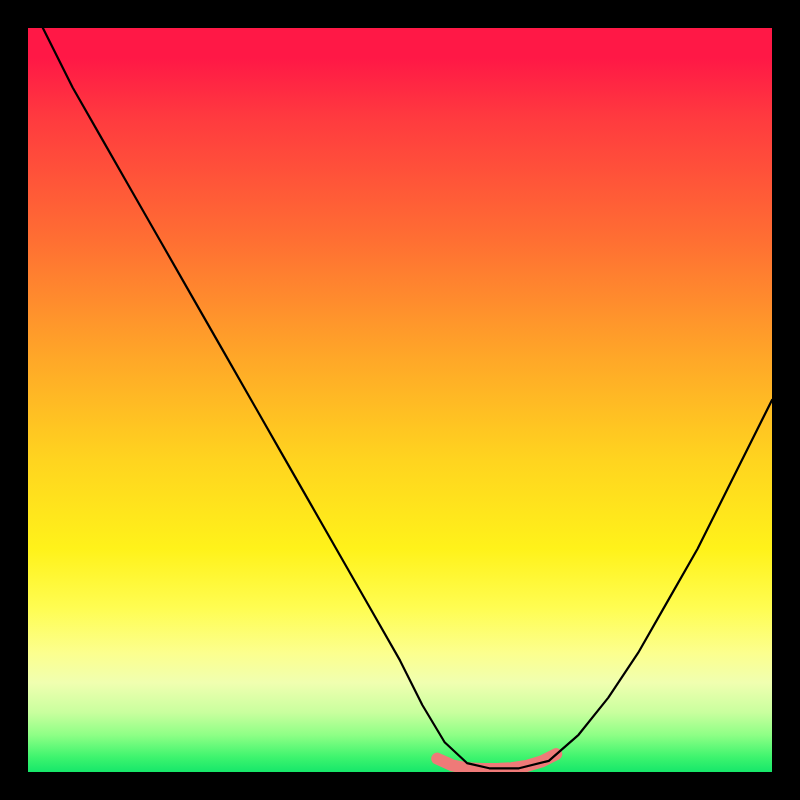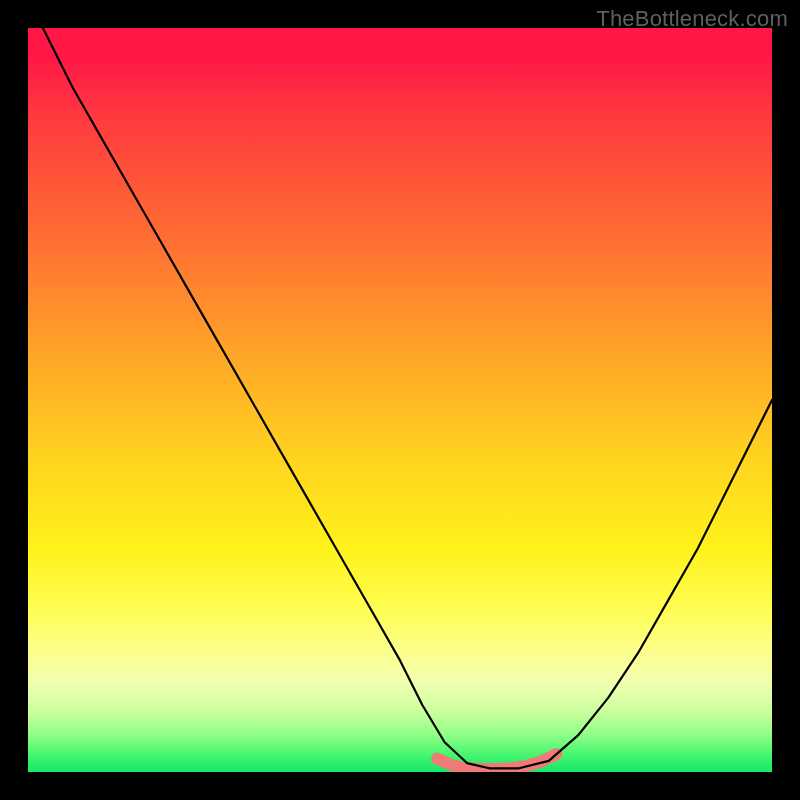--- a/index.html
+++ b/index.html
@@ -67,14 +67,13 @@
 <body>
 
 <div class="frame">
   <div class="plot-area">
     <div class="grad"></div>
     <svg class="curve" viewBox="0 0 744 744" preserveAspectRatio="none">
       <path id="marker-path" fill="none" d="M409.20 730.61 L424.08 737.30 L438.96 740.28 L453.84 741.02 L468.72 741.02 L483.60 740.28 L498.48 738.05 L513.36 733.58 L528.24 726.14 " stroke="#ef7a78" stroke-width="12" stroke-linecap="round" stroke-linejoin="round"></path>
       <path id="curve-path" fill="none" d="M14.88 0.00 L44.64 59.52 L74.40 111.60 L104.16 163.68 L133.92 215.76 L163.68 267.84 L193.44 319.92 L223.20 372.00 L252.96 424.08 L282.72 476.16 L312.48 528.24 L342.24 580.32 L372.00 632.40 L394.32 677.04 L416.64 714.24 L438.96 735.07 L461.28 740.28 L491.04 740.28 L520.80 732.84 L550.56 706.80 L580.32 669.60 L610.08 624.96 L639.84 572.88 L669.60 520.80 L699.36 461.28 L729.12 401.76 L744.00 372.00 " stroke="#000000" stroke-width="2.2" stroke-linecap="round" stroke-linejoin="round"></path>
     </svg>
   </div>
-  <div class="watermark">TheBottleneck.com</div>
 </div>
 
 </body></html>

